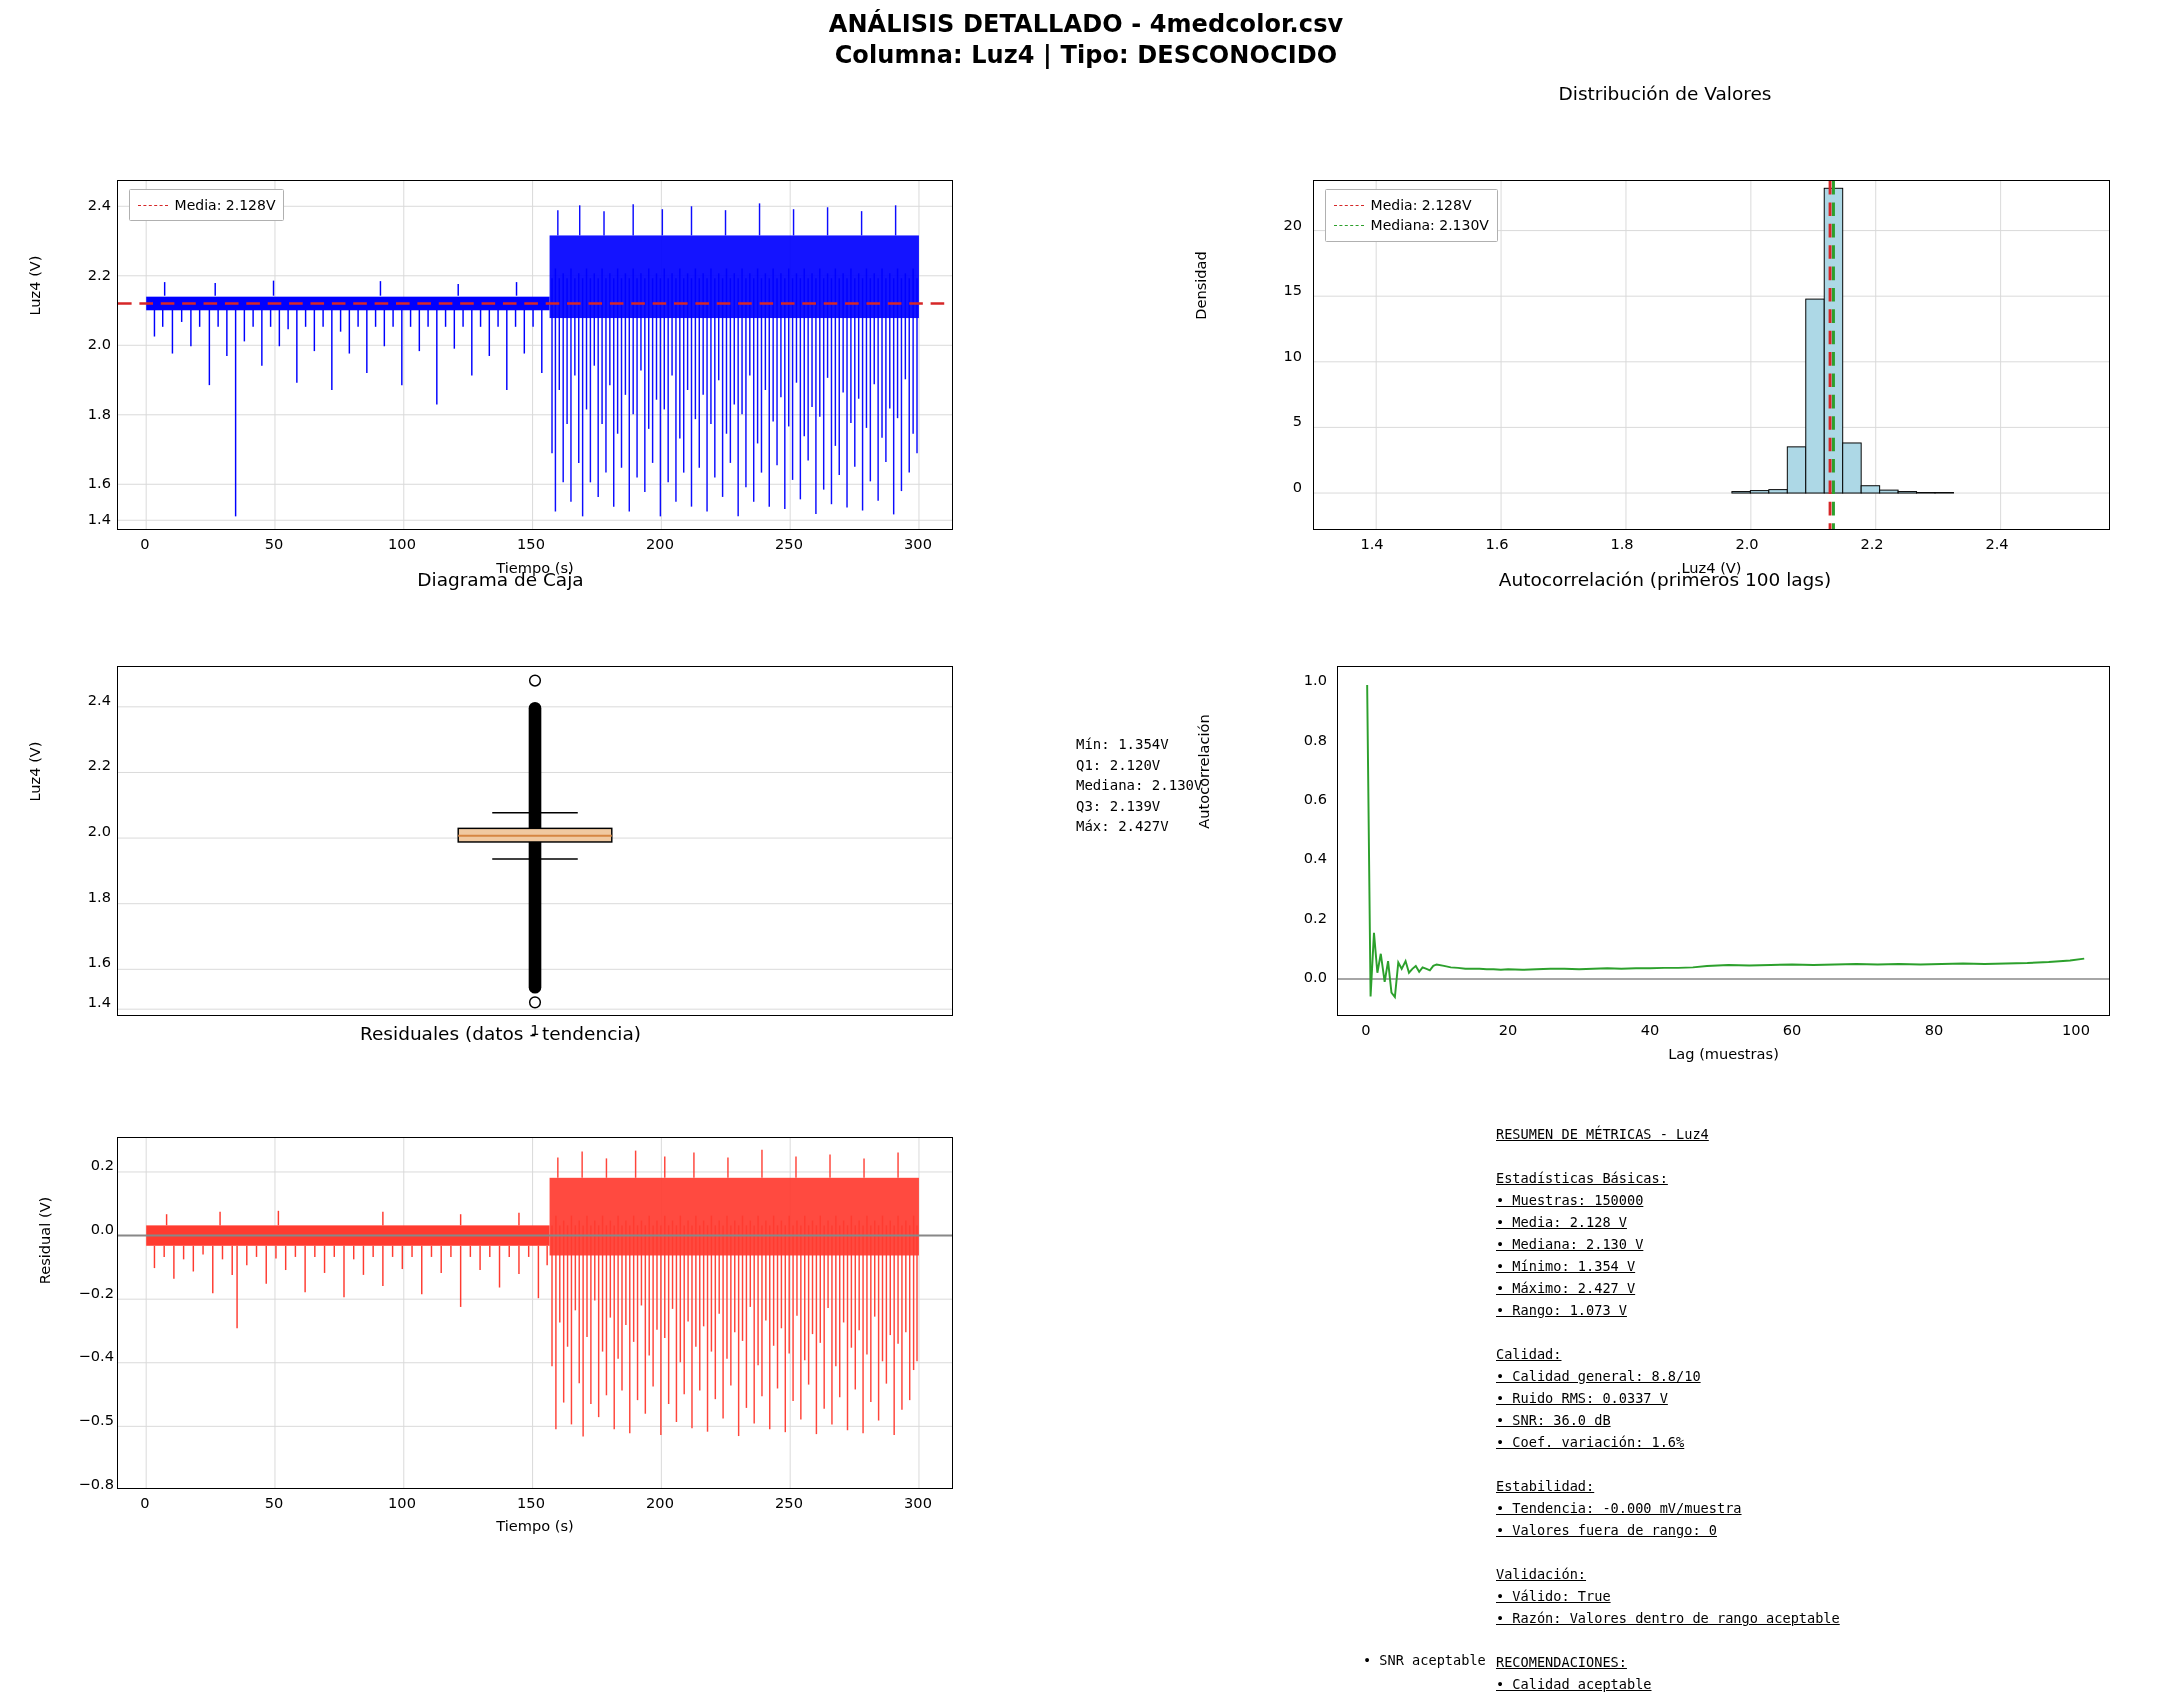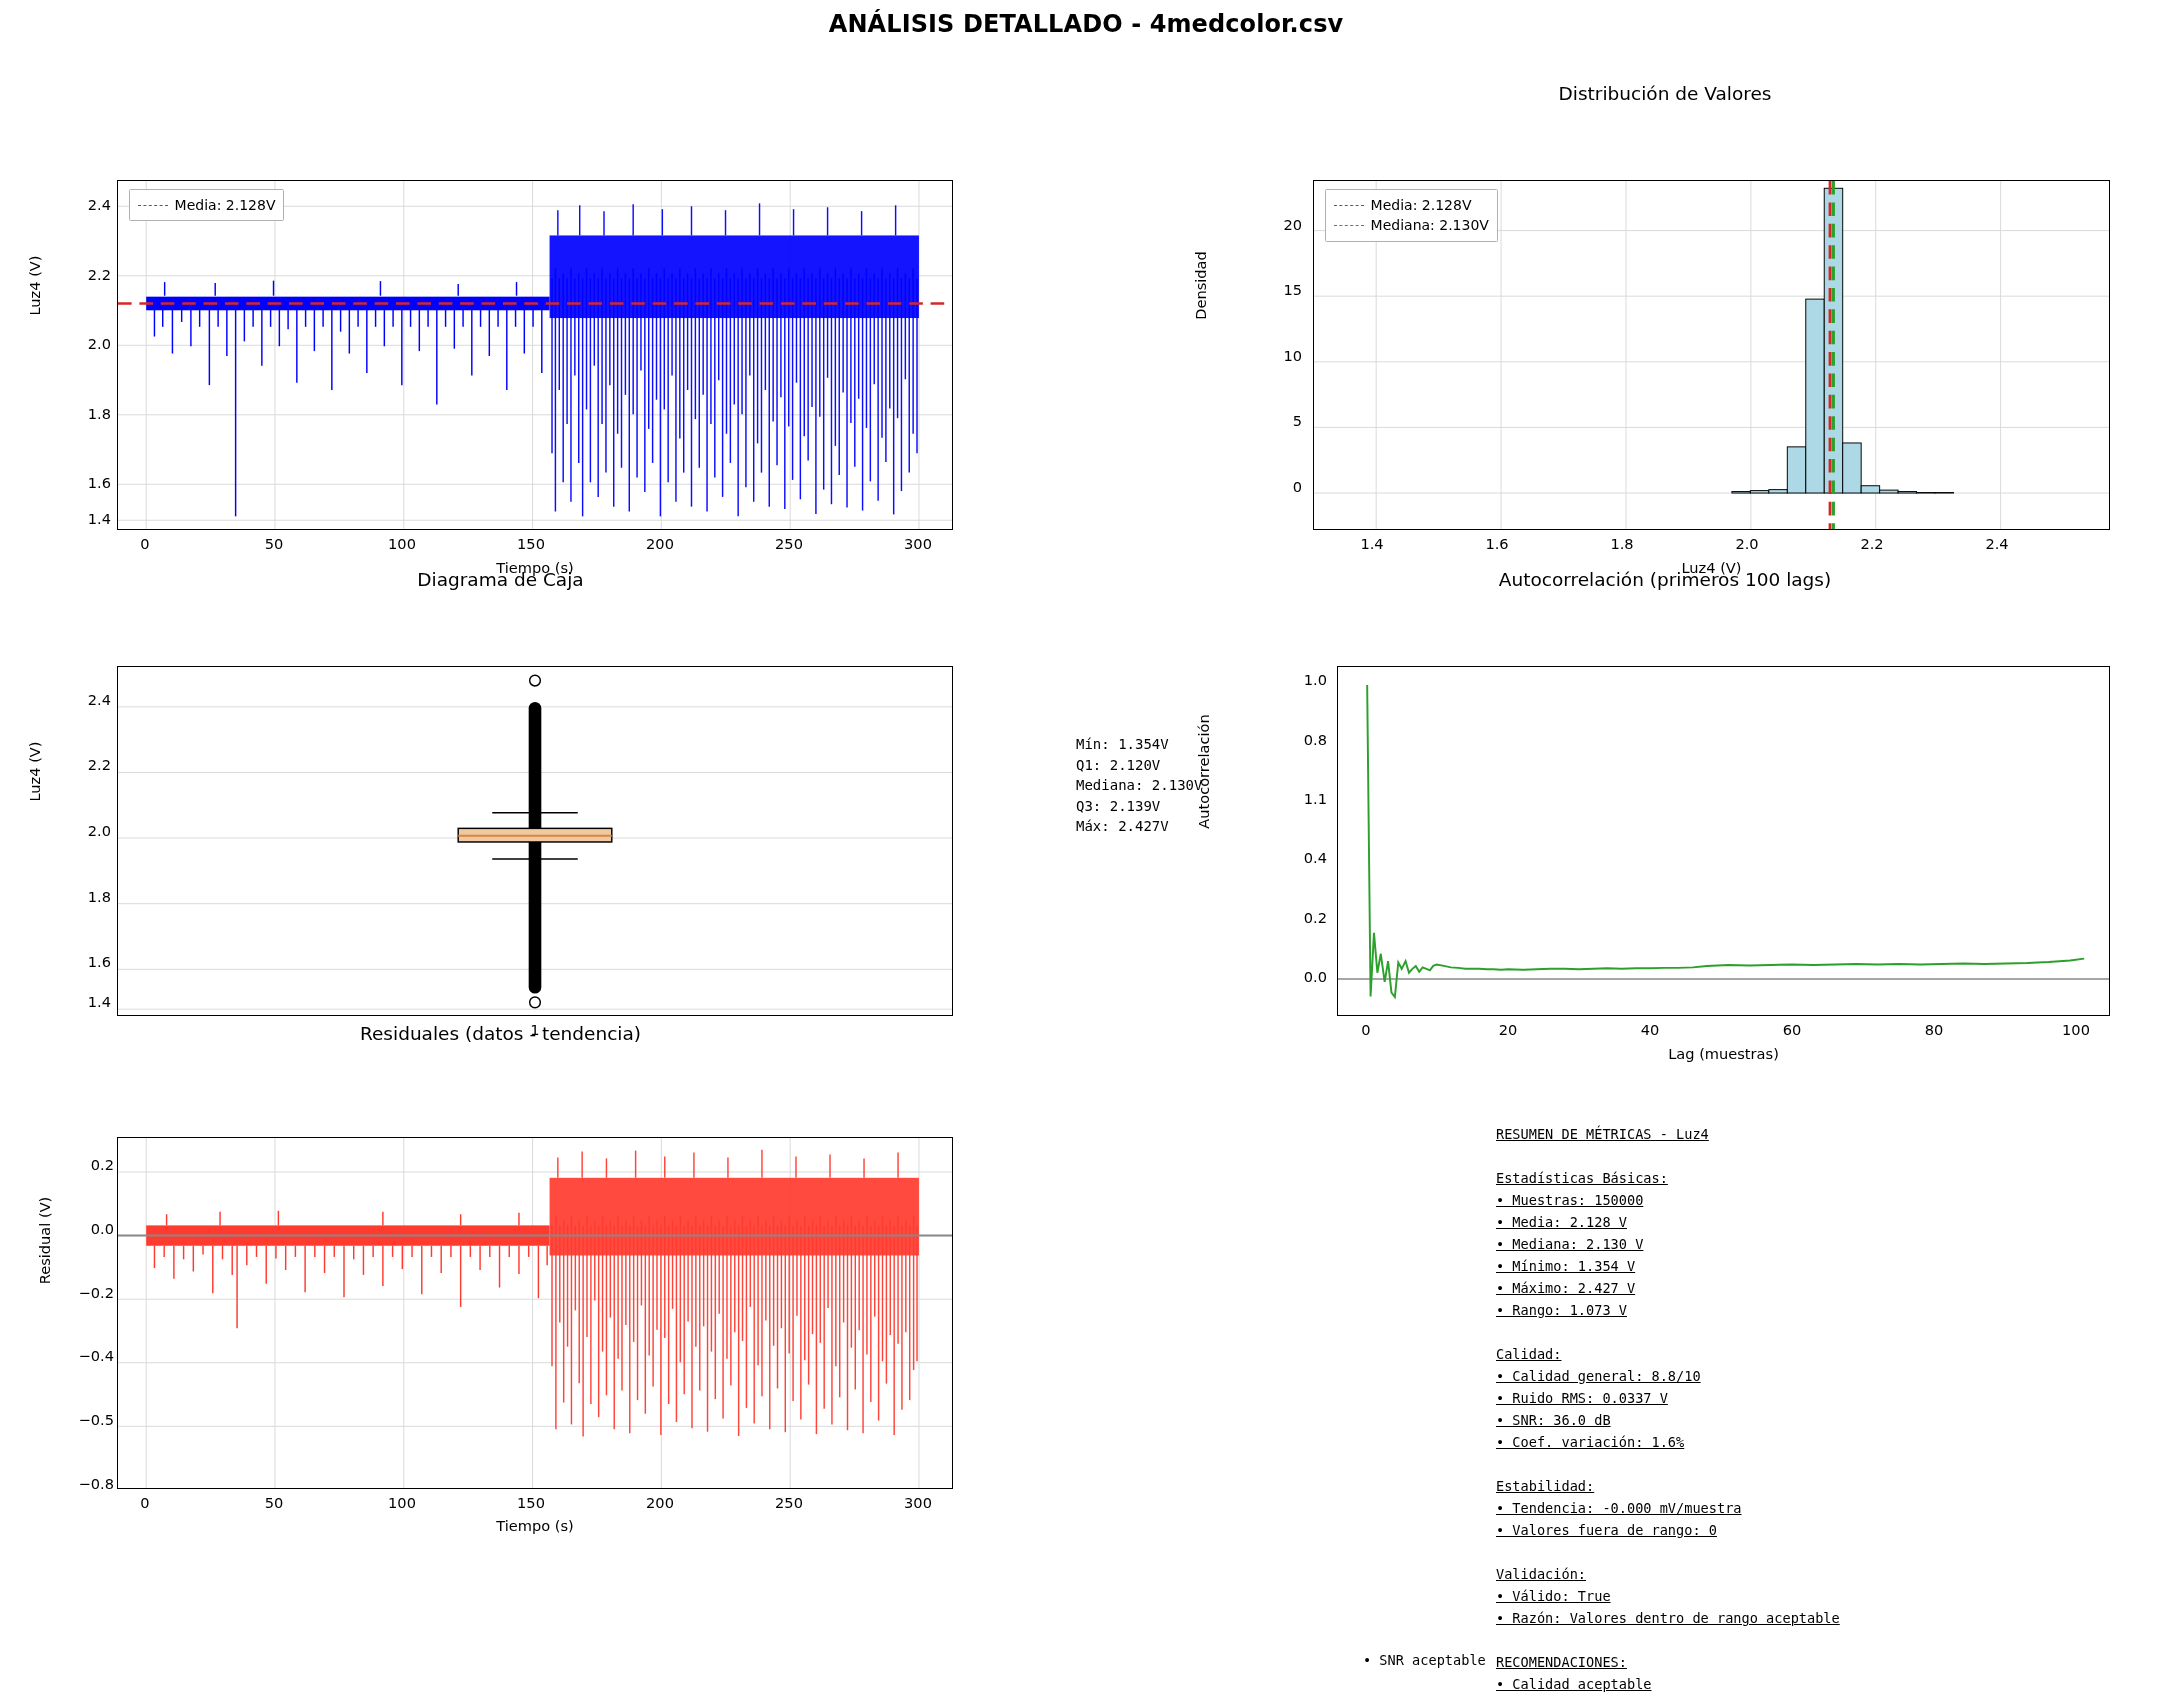--- a/index.html
+++ b/index.html
@@ -132,20 +132,21 @@
   }
   svg { display: block; }
 </style>
 </head>
 <body>
 
 <div class="page">
 
   <div class="suptitle">
     <span>ANÁLISIS DETALLADO - 4medcolor.csv</span>
+    <span class="l2">Columna: Luz4 | Tipo: DESCONOCIDO</span>
   </div>
 
   <div class="panel" style="left:0px; top:68px; width:1001px; height:515px;">
 
     <div class="ylabel" style="left:-24px; top:209px; width:117px;">Luz4 (V)</div>
 
     <div class="axis-label" style="left:117px; top:491px; width:836px;">Tiempo (s)</div>
 
     <div class="tick-y" style="left:58px; top:136px; width:53px;">2.4</div>
     <div class="tick-y" style="left:58px; top:206px; width:53px;">2.2</div>
@@ -485,21 +486,21 @@
 
   <div class="panel" style="left:1157px; top:554px; width:1016px; height:515px;">
     <div class="panel-title" style="left:0; top:14.6px;">Autocorrelación (primeros 100 lags)</div>
 
     <div class="ylabel" style="left:-32px; top:209px; width:156px;">Autocorrelación</div>
 
     <div class="axis-label" style="left:180px; top:491px; width:773px;">Lag (muestras)</div>
 
     <div class="tick-y" style="left:102px; top:125px; width:68px;">1.0</div>
     <div class="tick-y" style="left:102px; top:185px; width:68px;">0.8</div>
-    <div class="tick-y" style="left:102px; top:244px; width:68px;">1.1</div>
+    <div class="tick-y" style="left:102px; top:244px; width:68px;">0.6</div>
     <div class="tick-y" style="left:102px; top:303px; width:68px;">0.4</div>
     <div class="tick-y" style="left:102px; top:363px; width:68px;">0.2</div>
     <div class="tick-y" style="left:102px; top:422px; width:68px;">0.0</div>
 
     <div class="tick-x" style="left:209px; top:467px;">0</div>
     <div class="tick-x" style="left:351px; top:467px;">20</div>
     <div class="tick-x" style="left:493px; top:467px;">40</div>
     <div class="tick-x" style="left:635px; top:467px;">60</div>
     <div class="tick-x" style="left:777px; top:467px;">80</div>
     <div class="tick-x" style="left:919px; top:467px;">100</div>

